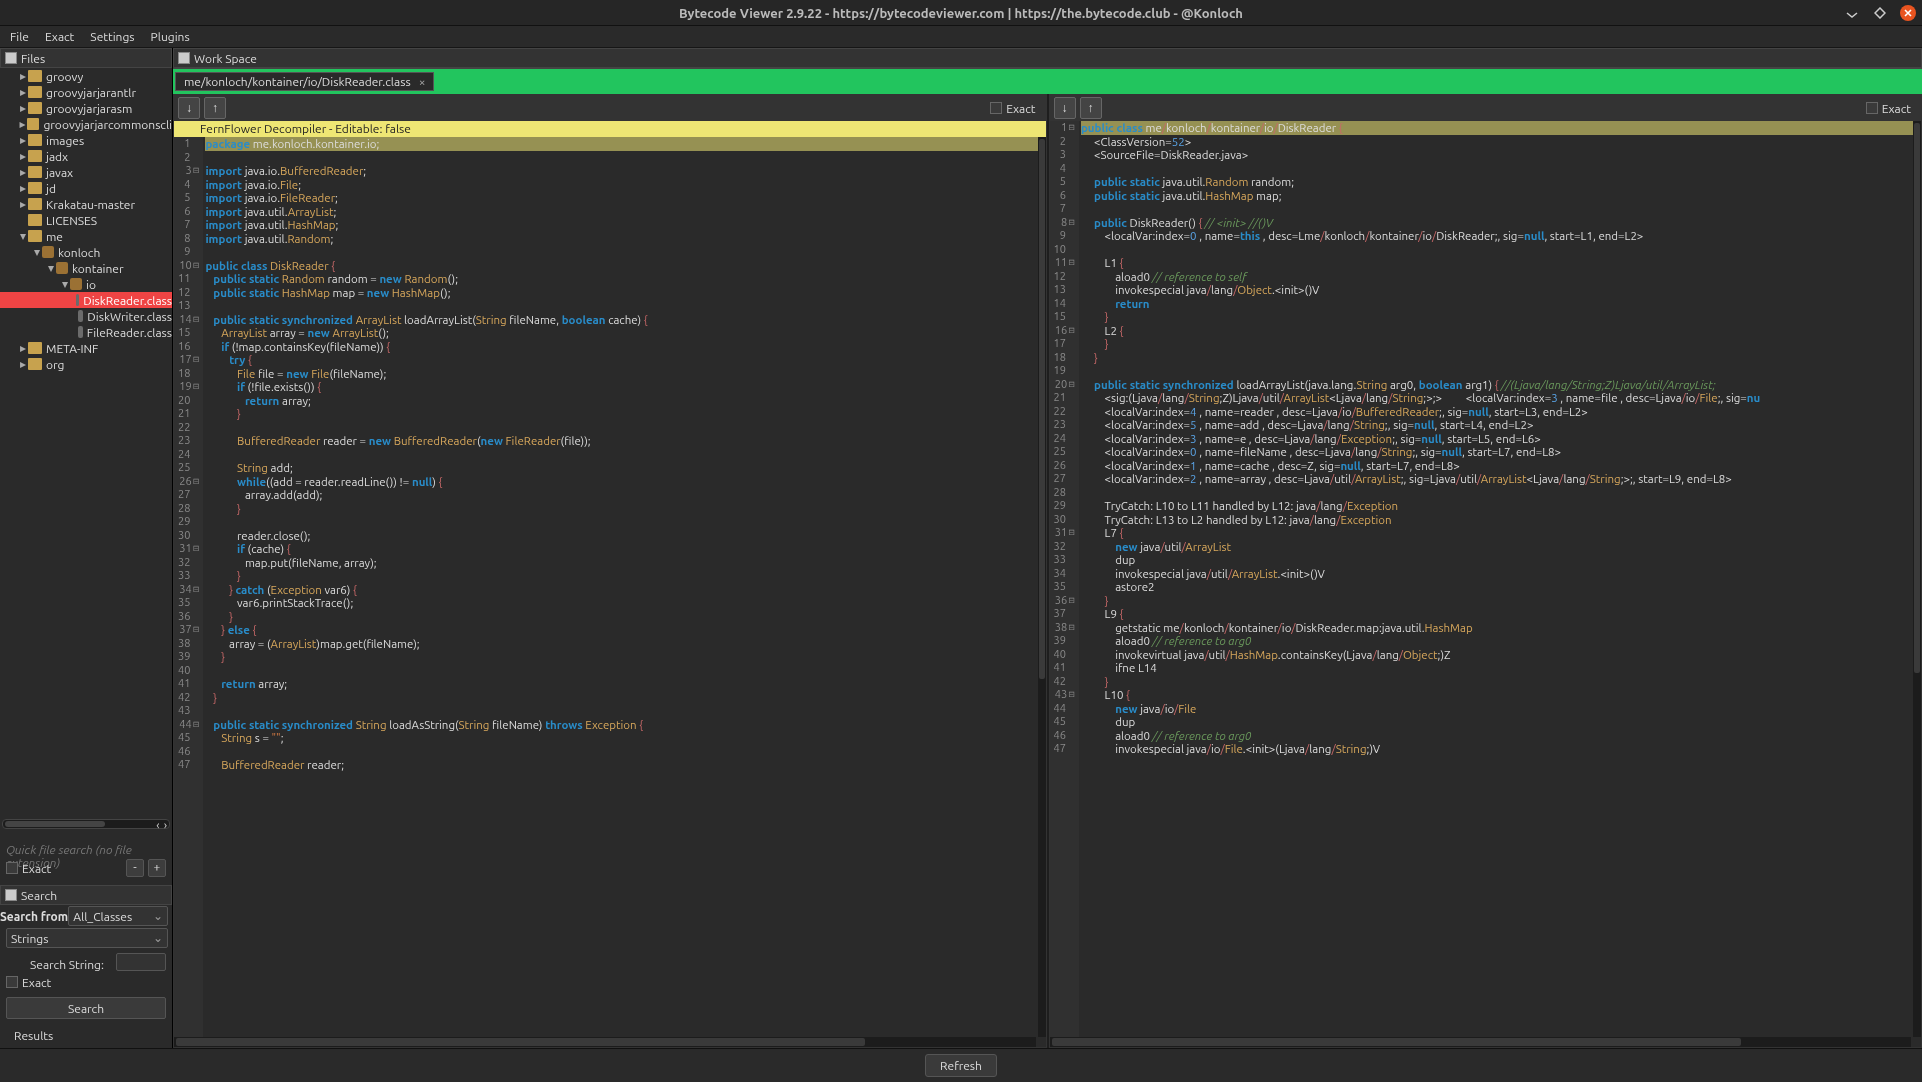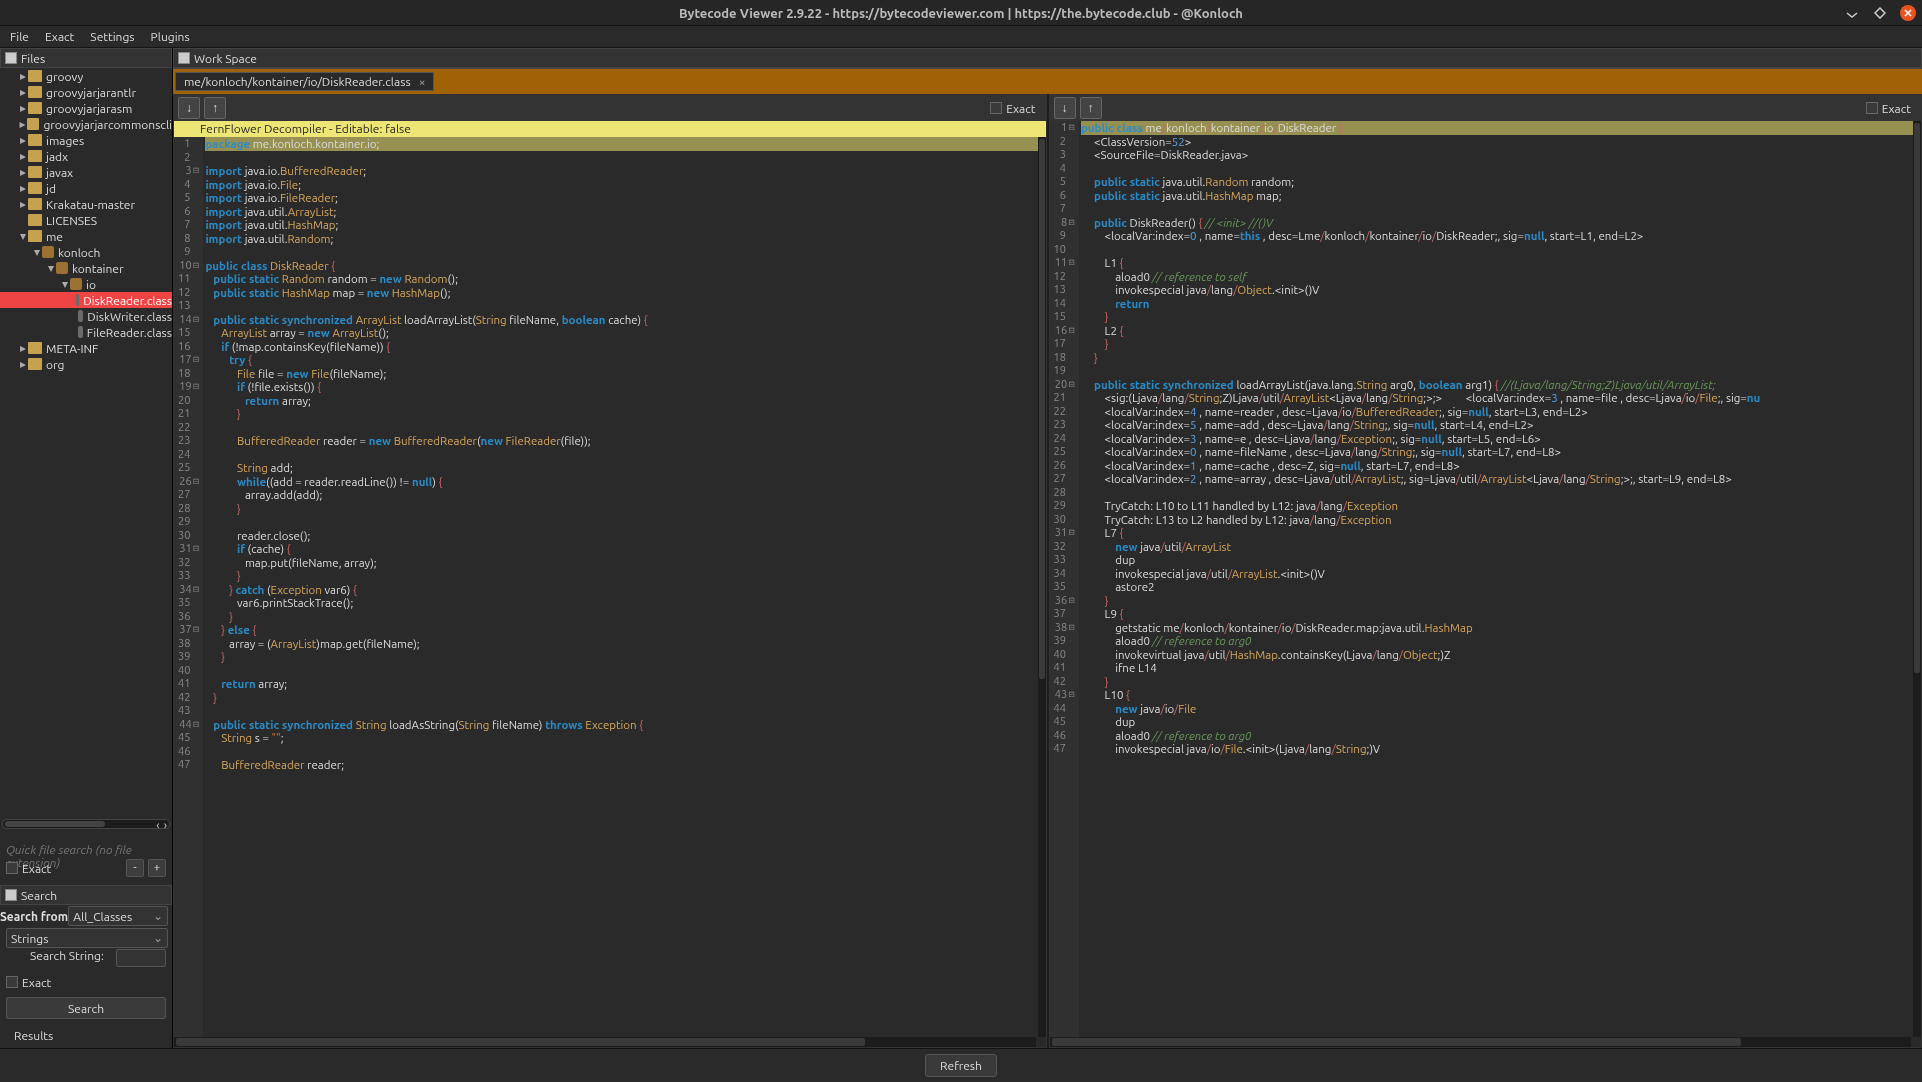--- a/index.html
+++ b/index.html
@@ -42,28 +42,28 @@
 .filter { height:20px; padding:14px 6px; color:#777; font-style:italic; }
 .exact-row { height:22px; display:flex; align-items:center; padding:0 6px; gap:4px; }
 .chkbox { width:12px; height:12px; border:1px solid #666; background:#3a3a3a; }
 .exact-row .spacer { flex:1; }
 .smbtn { width:18px; height:18px; background:#3d3d3d; border:1px solid #555; text-align:center; line-height:14px; border-radius:2px; }
 
 .search-from { display:flex; align-items:center; height:22px; }
 .search-from .lbl { padding:0 0;font-weight:bold; }
 .combo { flex:1; background:#333; border:1px solid #555; height:20px; display:flex; align-items:center; padding:0 4px; justify-content:space-between; margin-right:4px; border-radius:2px; }
 .combo .caret { color:#999; }
-.search-string-row { display:flex; align-items:flex-start; height:22px; }
+.search-string-row { display:flex; align-items:flex-end; height:22px; }
 .search-string-row .lbl { padding:0 12px 0 30px; }
 .txtinput { flex:1; background:#333; border:1px solid #555; height:18px; margin-right:6px; border-radius:2px; }
 .search-btn { margin:4px 6px; background:#3a3a3a; border:1px solid #555; height:22px; display:flex; align-items:center; justify-content:center; border-radius:2px; }
 .results { padding:6px 14px; }
 
 
-.tabbar { background:#a16207; display:flex; align-items:center; height:26px; padding:0 2px; border-top:1px solid #444; }
+.tabbar { background:#22c55e; display:flex; align-items:center; height:26px; padding:0 2px; border-top:1px solid #444; }
 .tab { background:#2a2a2a; border:1px solid #555; padding:2px 8px; display:flex; align-items:center; gap:8px; }
 .tab .tclose { color:#aaa; }
 
 .panes { flex:1; display:flex; gap:2px; overflow:hidden; }
 .pane { flex:1; display:flex; flex-direction:column; min-width:0; border:1px solid #333; }
 
 .toolbar { height:26px; background:#333; display:flex; align-items:center; padding:0 4px; gap:4px; }
 .tbtn { width:22px; height:22px; background:#444; border:1px solid #666; display:flex; align-items:center; justify-content:center; border-radius:2px; }
 .tool-spacer { flex:1; }
 .toolbar .chklbl { display:flex; align-items:center; gap:4px; margin-right:6px; }

